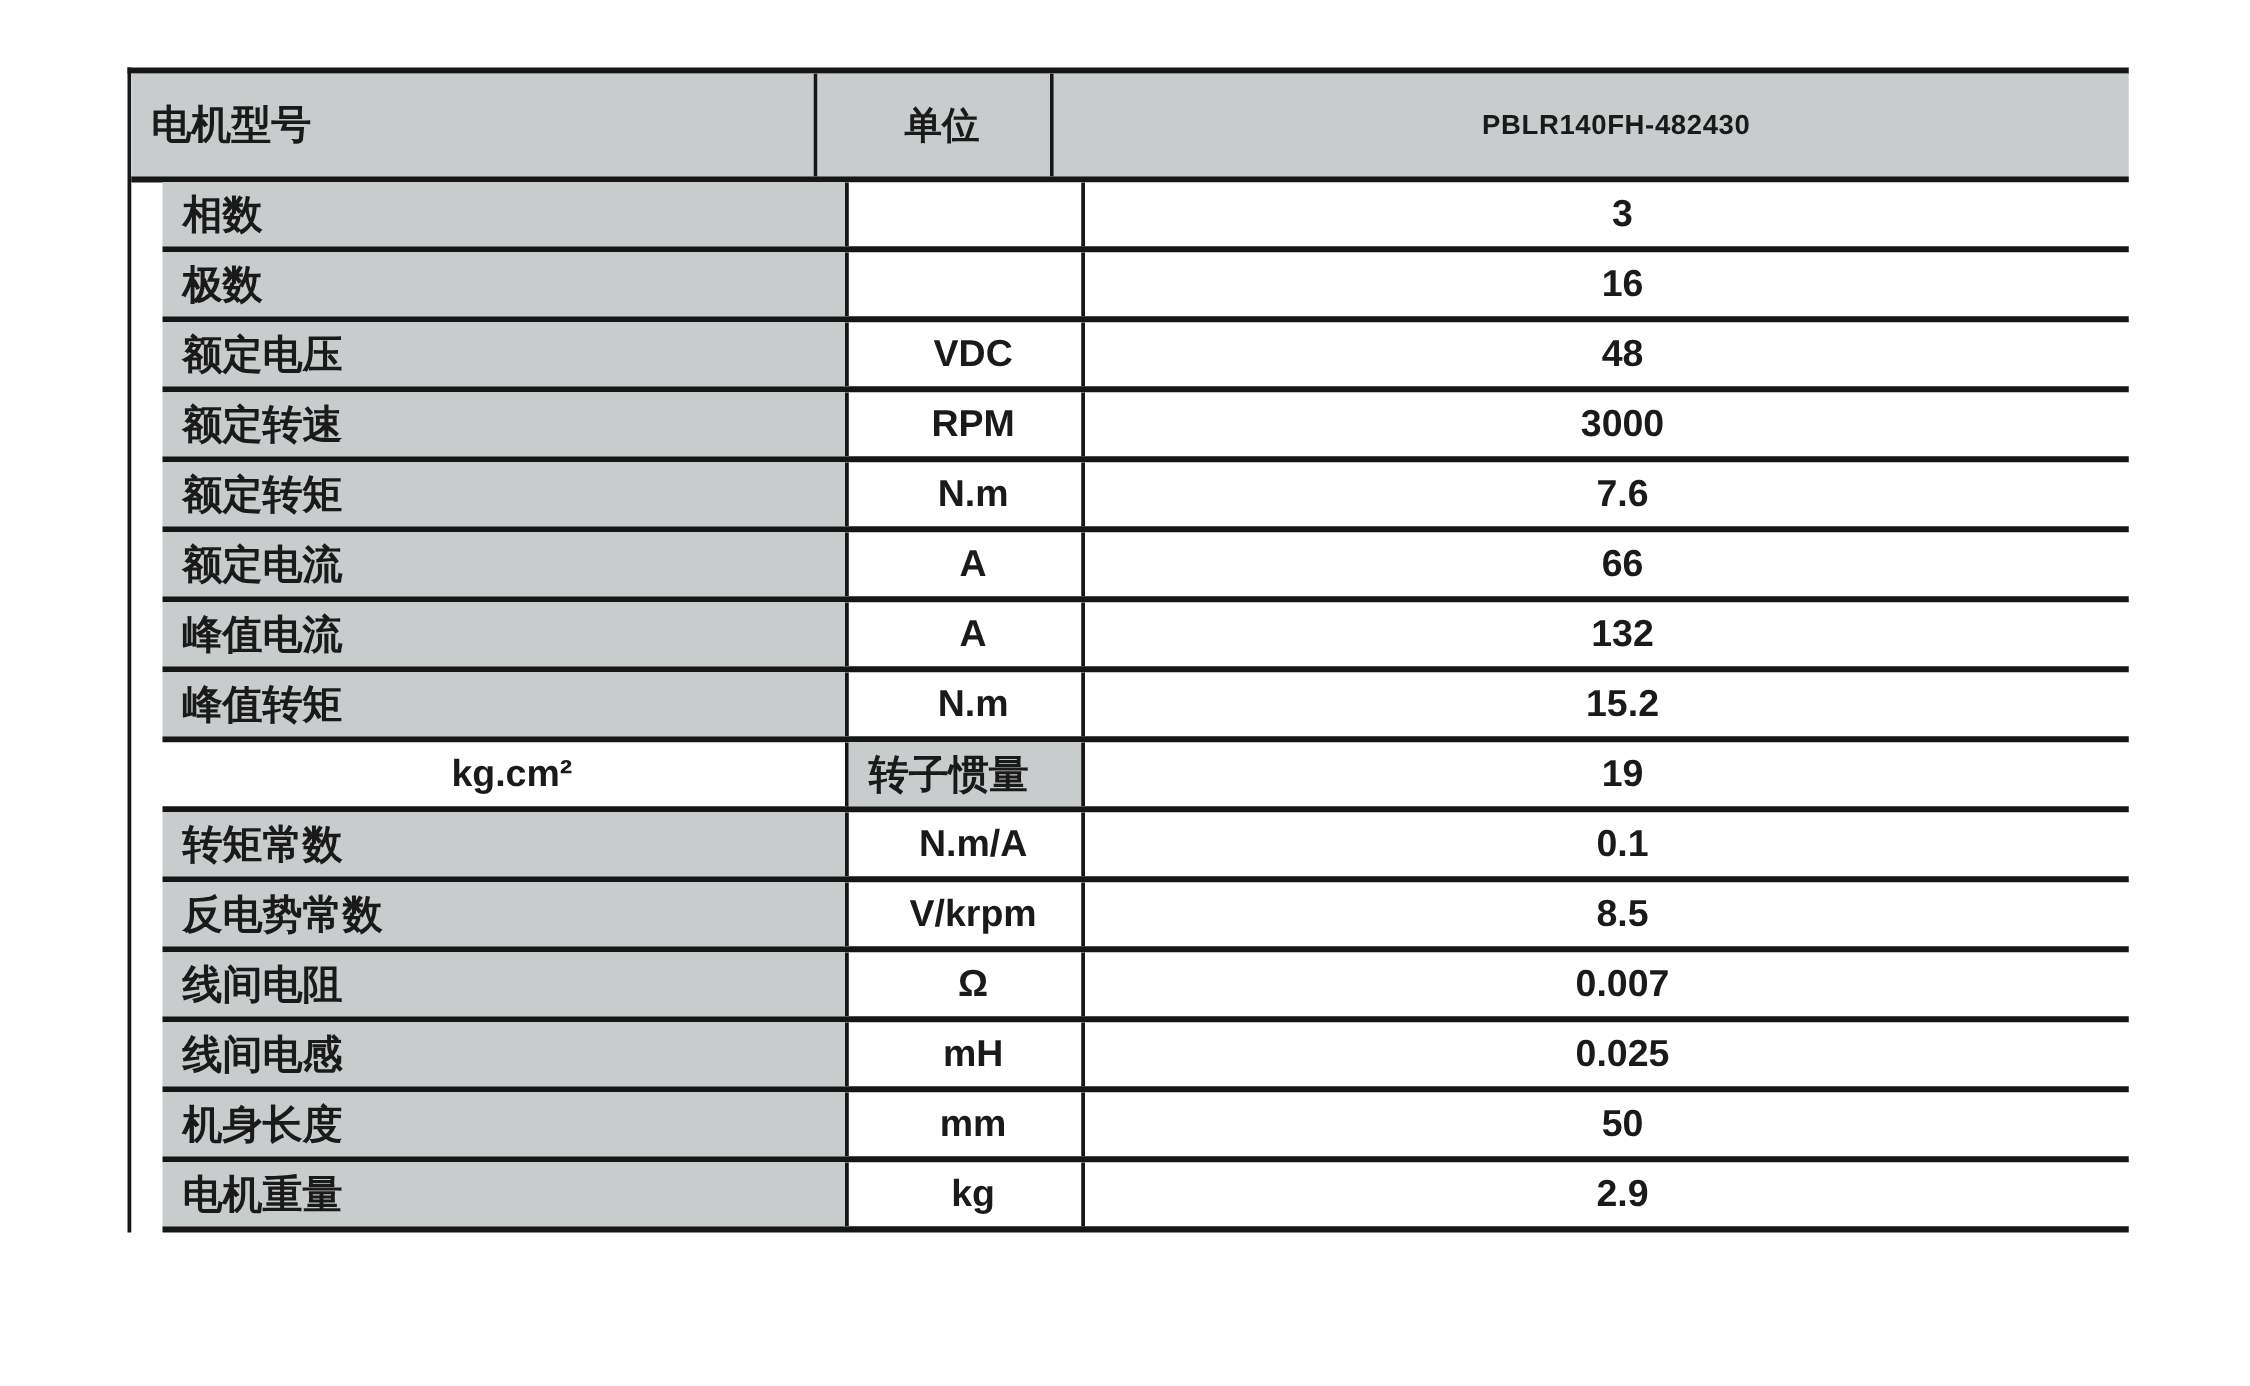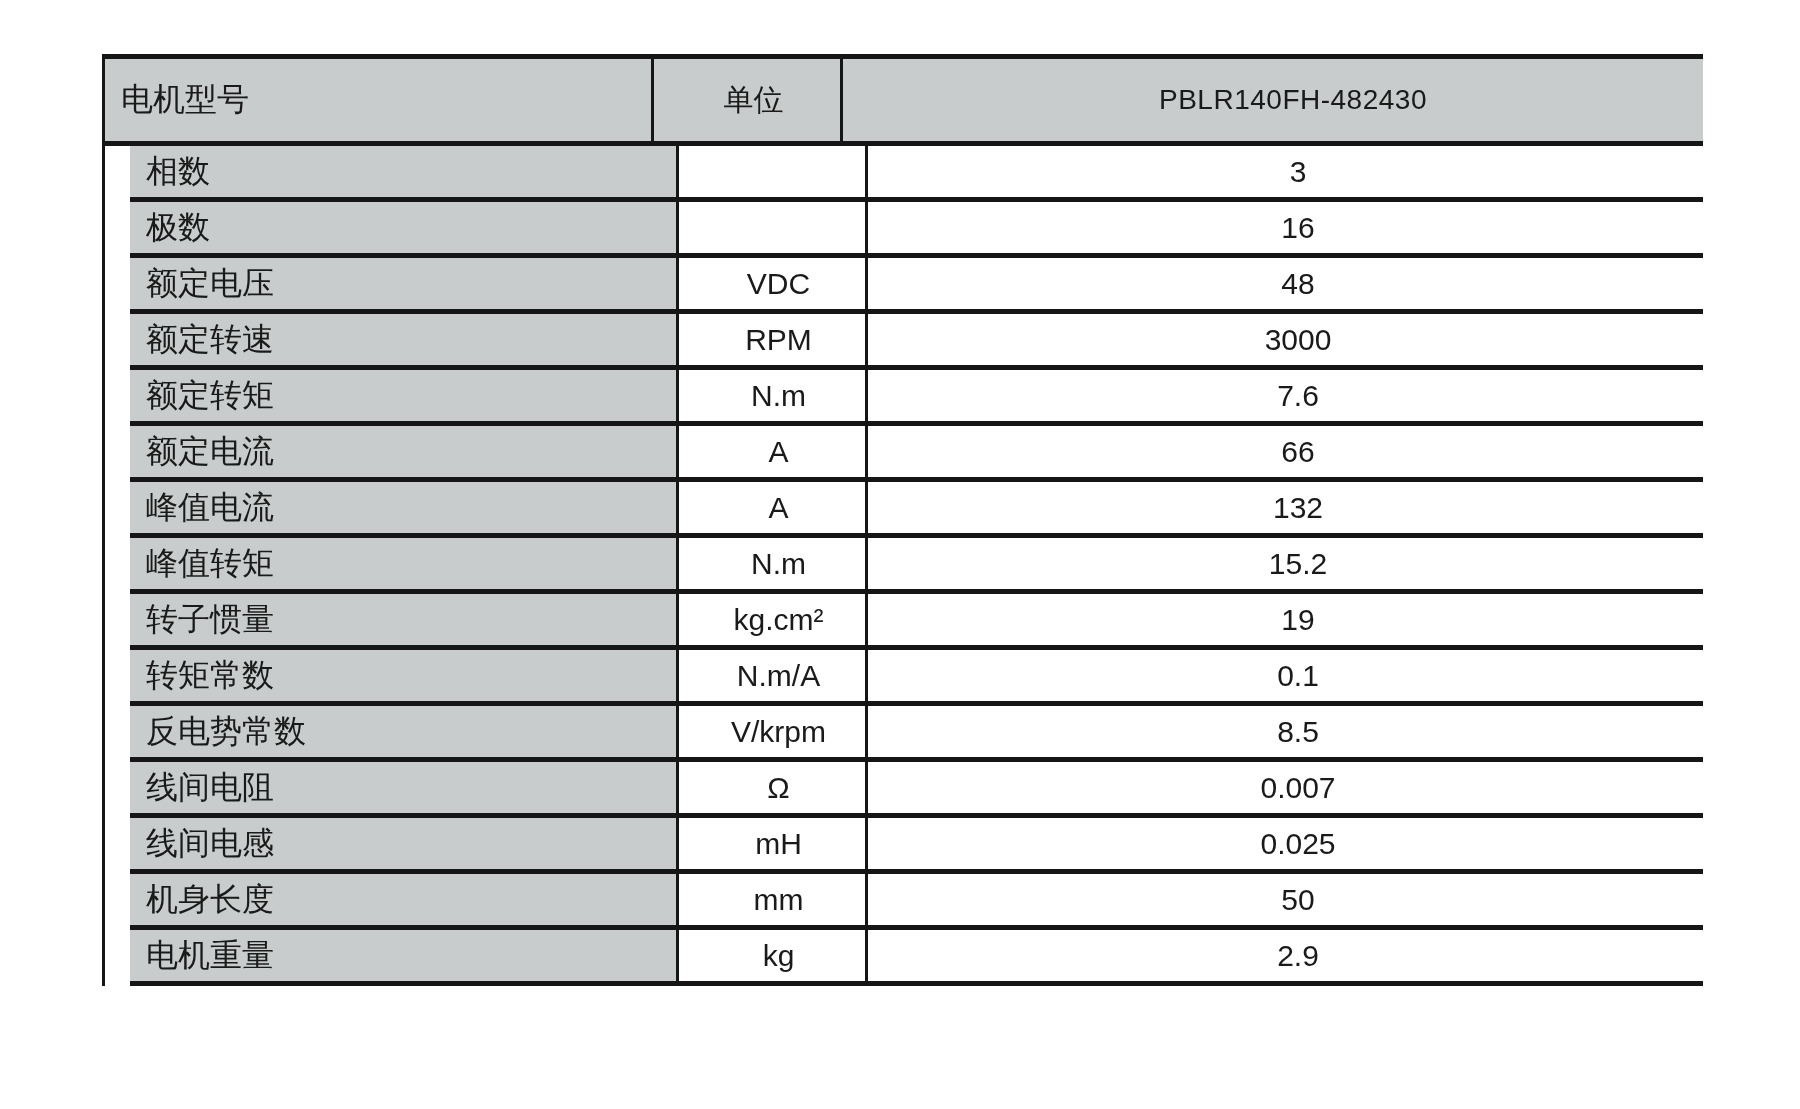--- a/index.html
+++ b/index.html
@@ -12,20 +12,21 @@
   }
 
   .spec-table {
     position: absolute;
     left: 102px;
     top: 54px;
     width: 1598px;
     border-left: 3px solid #161616;
     border-top: 5px solid #161616;
     color: #1a1a1a;
+    font-weight: bold;
   }
 
   .row {
     display: grid;
     grid-template-columns: 549px 189px 860px;
     border-bottom: 5px solid #161616;
     background: #ffffff;
   }
 
   .row.header-row {
@@ -63,21 +64,21 @@
     justify-content: center;
     font-size: 30px;
   }
 
   .header-row .c2,
   .header-row .c3 {
     background: #c9cccd;
   }
 
   .header-row .c3 {
-    font-size: 28px;
+    font-size: 22px;
     letter-spacing: 0.5px;
     padding-left: 40px;
   }
 </style>
 </head>
 <body>
 
 <div class="spec-table">
   <div class="row header-row">
     <div class="cell c1">
@@ -173,26 +174,26 @@
           <span>峰值转矩</span>
         </div>
         <div class="cell c2">
           <span>N.m</span>
         </div>
         <div class="cell c3">
           <span>15.2</span>
         </div>
       </div>
       <div class="row data-row">
+        <div class="cell c2">
+          <span>kg.cm²</span>
+        </div>
         <div class="cell c1">
           <span>转子惯量</span>
         </div>
-        <div class="cell c2">
-          <span>kg.cm²</span>
-        </div>
         <div class="cell c3">
           <span>19</span>
         </div>
       </div>
       <div class="row data-row">
         <div class="cell c1">
           <span>转矩常数</span>
         </div>
         <div class="cell c2">
           <span>N.m/A</span>

